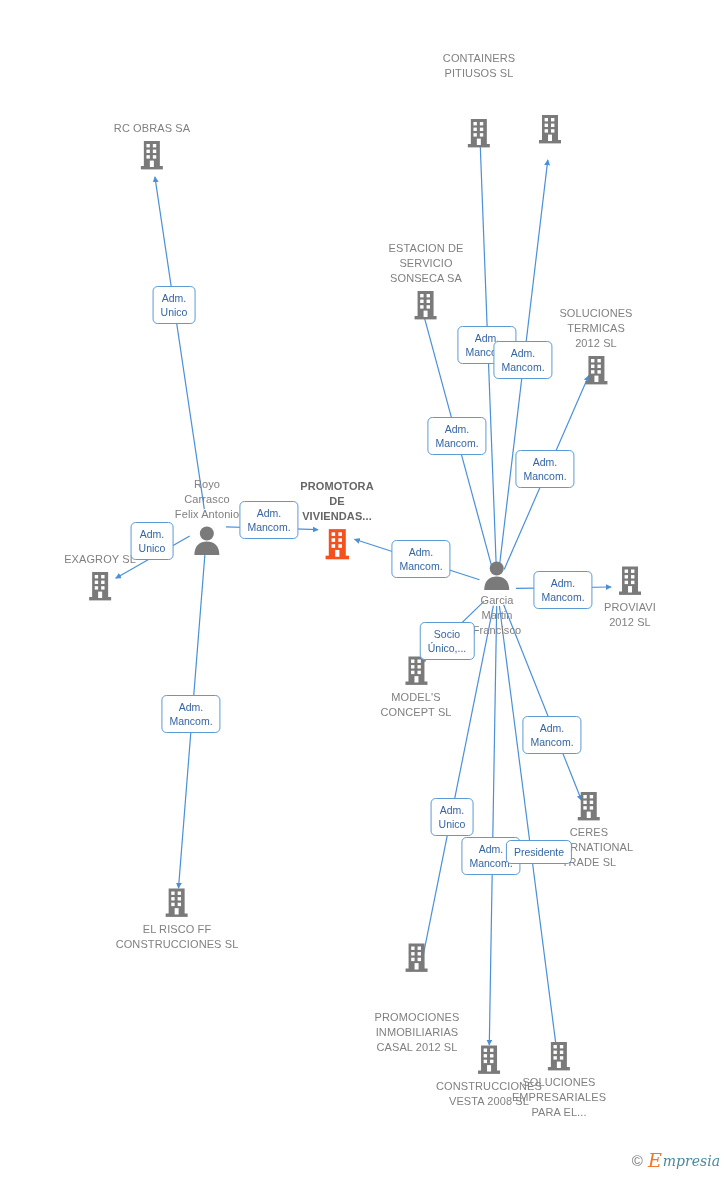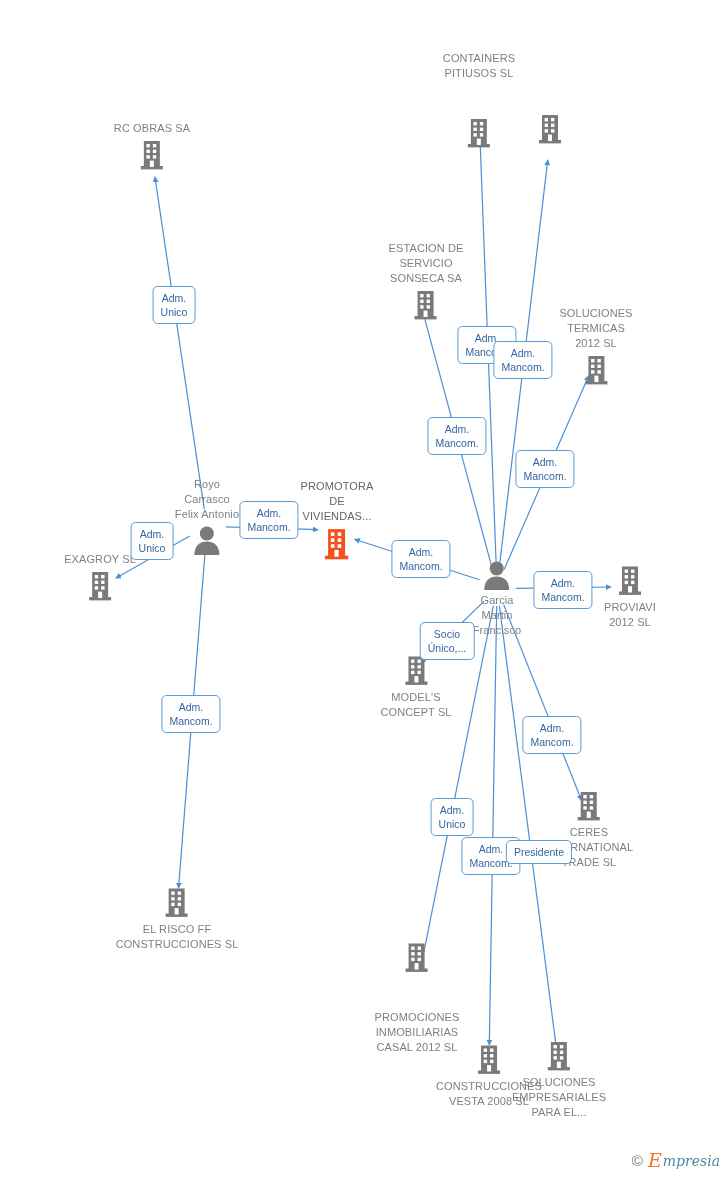--- a/index.html
+++ b/index.html
@@ -193,21 +193,21 @@
             <rect x="13" y="5" width="3.4" height="3.4" fill="#ffffff"></rect>
             <rect x="6.6" y="10.6" width="3.4" height="3.4" fill="#ffffff"></rect>
             <rect x="13" y="10.6" width="3.4" height="3.4" fill="#ffffff"></rect>
             <rect x="6.6" y="16.2" width="3.4" height="3.4" fill="#ffffff"></rect>
             <rect x="13" y="16.2" width="3.4" height="3.4" fill="#ffffff"></rect>
             <rect x="10" y="21.6" width="4" height="6.4" fill="#ffffff"></rect>
           </svg>
         </div>
       </div>
       <div class="node" style="left: 337px; top: 520px;">
-        <div class="node-label above" style="color: rgb(102, 102, 102); font-weight: normal;">PROMOTORA<br>DE<br>VIVIENDAS...</div>
+        <div class="node-label above" style="color: rgb(102, 102, 102); font-weight: bold;">PROMOTORA<br>DE<br>VIVIENDAS...</div>
         <div>
           <svg class="ico" width="26" height="34" viewBox="0 0 24 32">
             <rect x="4" y="2" width="16" height="26" fill="#f4511e"></rect>
             <rect x="1" y="27" width="22" height="3.4" fill="#f4511e"></rect>
             <rect x="6.6" y="5" width="3.4" height="3.4" fill="#ffffff"></rect>
             <rect x="13" y="5" width="3.4" height="3.4" fill="#ffffff"></rect>
             <rect x="6.6" y="10.6" width="3.4" height="3.4" fill="#ffffff"></rect>
             <rect x="13" y="10.6" width="3.4" height="3.4" fill="#ffffff"></rect>
             <rect x="6.6" y="16.2" width="3.4" height="3.4" fill="#ffffff"></rect>
             <rect x="13" y="16.2" width="3.4" height="3.4" fill="#ffffff"></rect>

